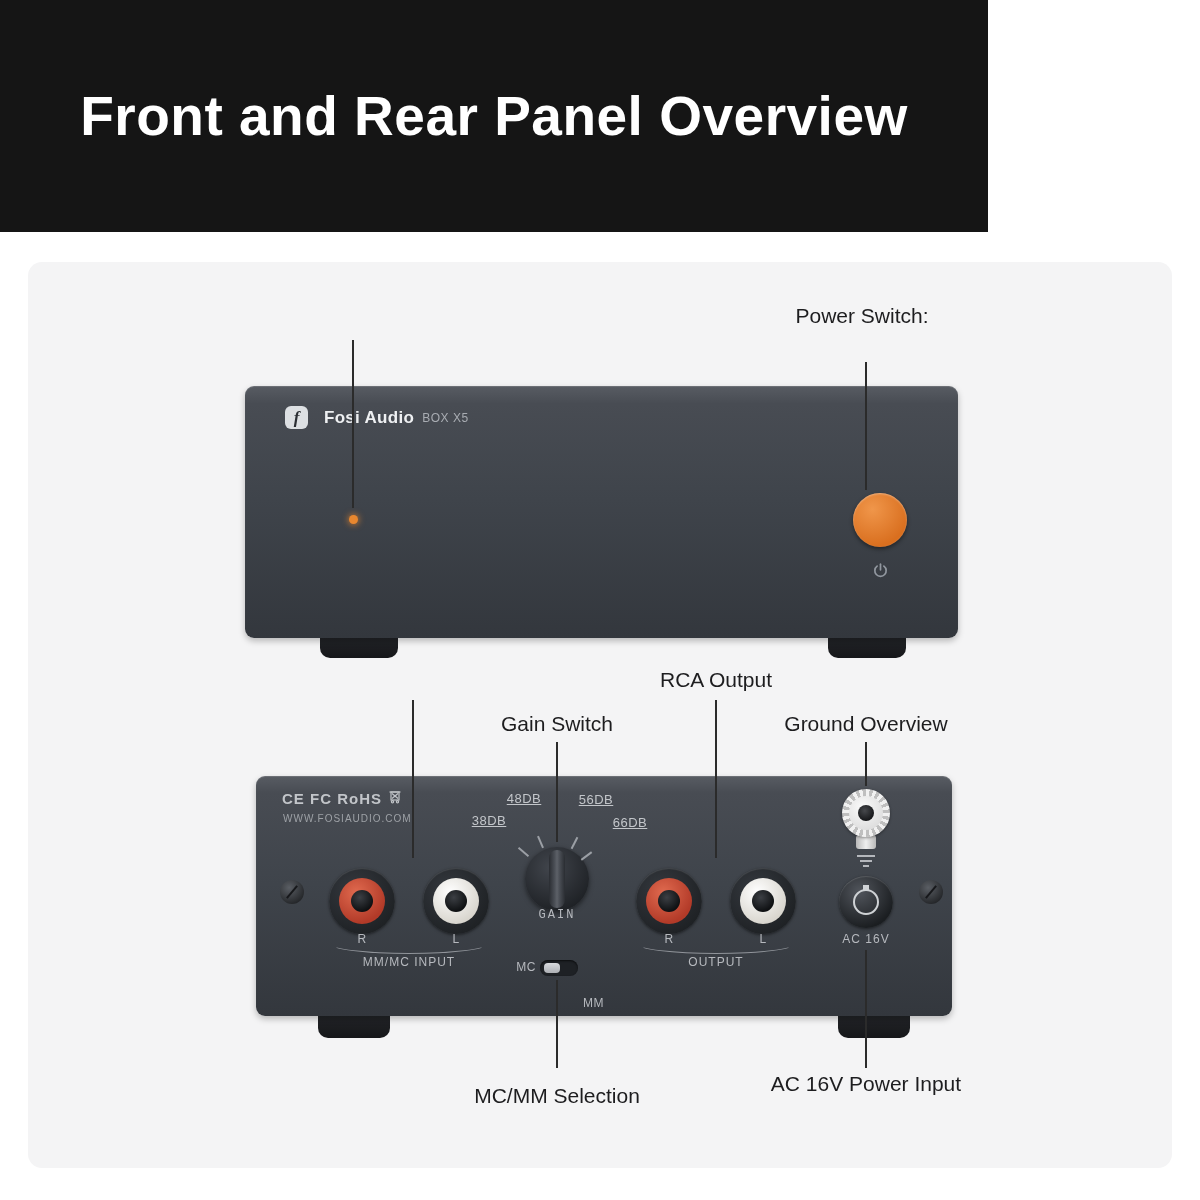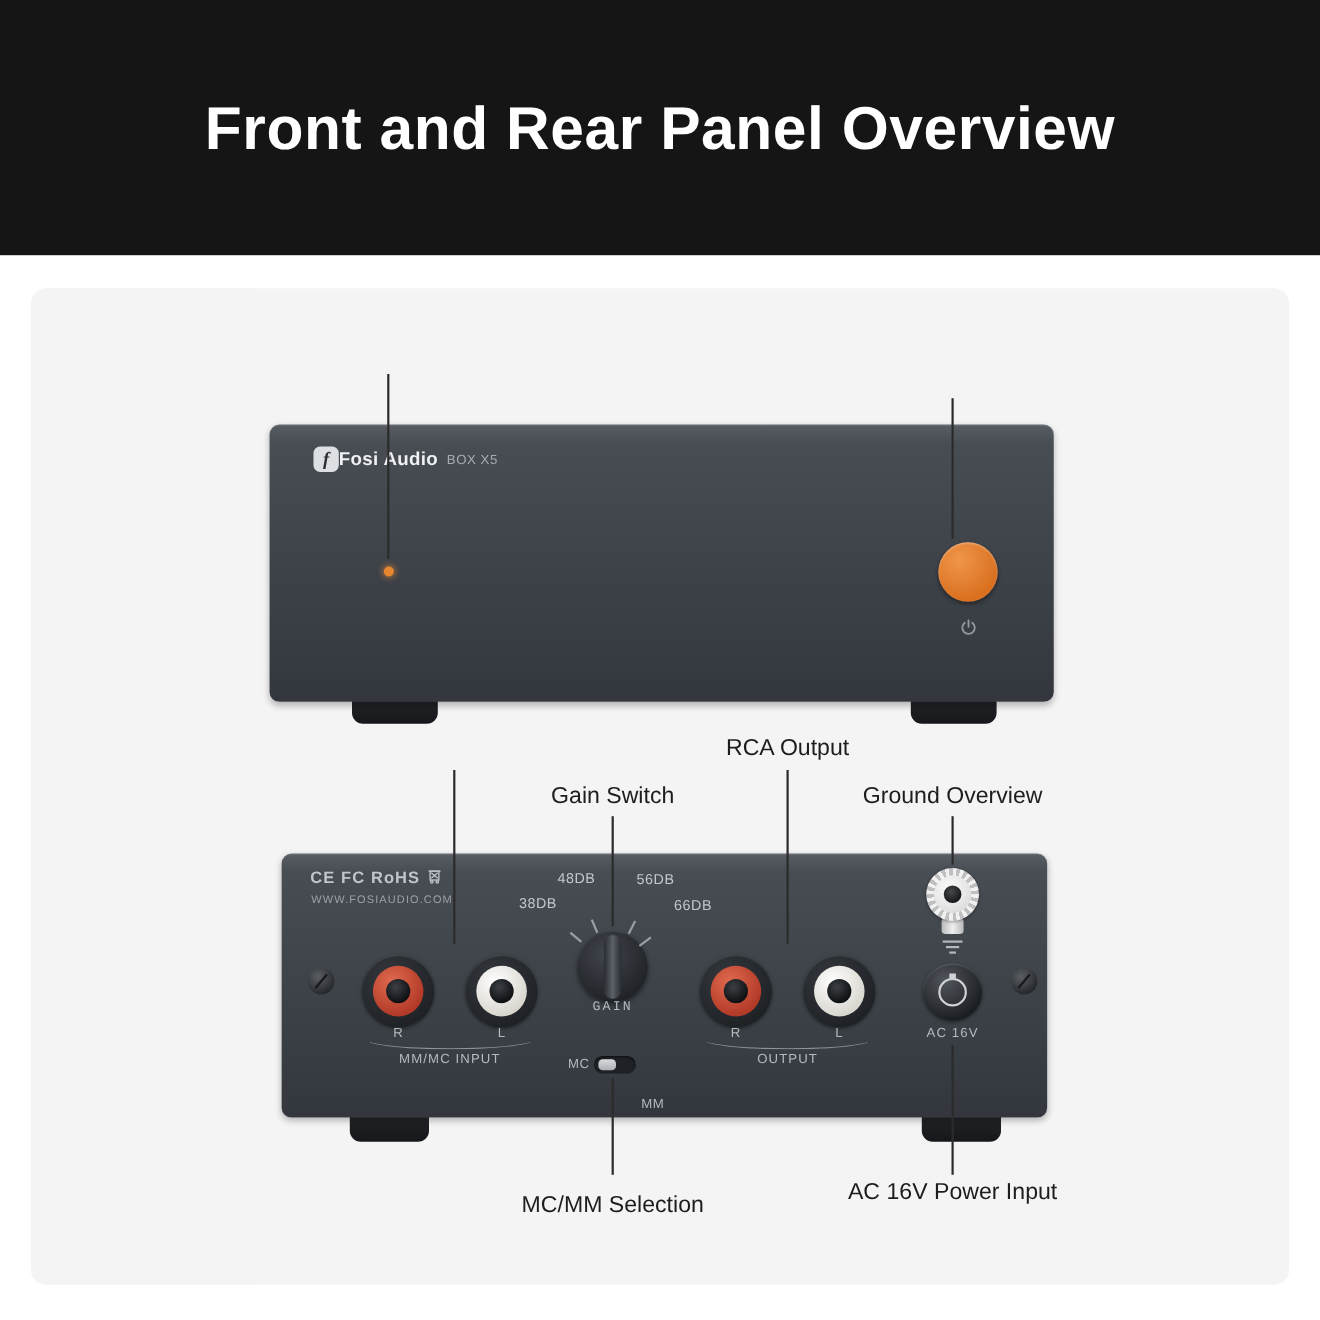--- a/index.html
+++ b/index.html
@@ -1,21 +1,21 @@
 <!DOCTYPE html>
 <html><head>
 <meta charset="utf-8">
 <style>
   * { margin:0; padding:0; box-sizing:border-box; }
   html,body { background:#ffffff; }
   body { font-family:"Liberation Sans", sans-serif; }
   .page { position:relative; width:1200px; height:1200px; background:#ffffff; overflow:hidden; }
 
   
-  .header { position:absolute; left:0; top:0; width:1200px; height:232px; background:#151515;
+  .header { position:absolute; left:0; top:0; width:988px; height:232px; background:#151515;
             display:flex; align-items:center; justify-content:center; }
   .header h1 { color:#ffffff; font-size:55px; font-weight:bold; letter-spacing:0.5px; }
 
   .content-bg { position:absolute; left:28px; top:262px; width:1144px; height:906px;
                 background:#f4f4f5; border-radius:14px; }
 
   
   .ann { position:absolute; color:#1d1d1f; font-size:21px; text-align:center; z-index:7; }
   .ann-line { position:absolute; width:2px; background:#2b2b2b; z-index:6; }
 
@@ -24,21 +24,21 @@
             background:linear-gradient(180deg,#585c63 0%, #484c53 7%, #3f444b 45%, #33373d 100%);
             box-shadow:0 3px 6px rgba(0,0,0,0.25), inset 0 1px 1px rgba(255,255,255,0.14); }
   .foot { position:absolute; background:linear-gradient(180deg,#26282c,#16171a);
           border-radius:0 0 10px 10px; z-index:1; }
 
   
   .logo-row { position:absolute; left:285px; top:406px; display:flex; align-items:center; z-index:3; }
   .logo-mark { width:23px; height:23px; border-radius:6px; background:#dde0e3; color:#2b2e33;
                display:flex; align-items:center; justify-content:center;
                font-family:"Liberation Serif", serif; font-style:italic; font-weight:bold; font-size:17px; }
-  .brand { margin-left:0; color:#eef0f2; font-size:17px; font-weight:bold; letter-spacing:0.3px; }
+  .brand { margin-left:16px; color:#eef0f2; font-size:17px; font-weight:bold; letter-spacing:0.3px; }
   .model { margin-left:8px; color:#a8acb2; font-size:12px; letter-spacing:0.5px; }
 
   .led { position:absolute; left:349px; top:515px; width:9px; height:9px; border-radius:50%;
          background:#e8872f; box-shadow:0 0 6px 1px rgba(232,135,47,0.7); z-index:3; }
 
   .power-btn { position:absolute; left:853px; top:493px; width:54px; height:54px; border-radius:50%;
                background:radial-gradient(circle at 36% 30%, #f0964a, #d96f1f 72%);
                box-shadow:0 2px 4px rgba(0,0,0,0.45), inset 0 1px 2px rgba(255,255,255,0.35); z-index:3; }
   .power-sym { position:absolute; left:872px; top:562px; z-index:3; }
 
@@ -65,21 +65,21 @@
 
   .arc { position:absolute; height:20px; border:1.5px solid transparent; border-bottom-color:#90949a;
          border-radius:50%; z-index:3; }
 
   .gain-knob { position:absolute; left:525px; top:847px; width:64px; height:64px; border-radius:50%; z-index:3;
                background:radial-gradient(circle at 40% 32%, #41454c, #1d2024 80%);
                box-shadow:0 2px 5px rgba(0,0,0,0.5); }
   .gain-knob-bar { position:absolute; left:24px; top:3px; width:16px; height:58px; border-radius:8px;
                    background:linear-gradient(90deg,#2a2d32,#4b4f56 35%,#5d6168 50%,#4b4f56 65%,#2a2d32); }
   .gain-label { position:absolute; width:48px; color:#c3c6ca; font-size:13px; letter-spacing:0.5px;
-                text-align:center; z-index:3; }
+                text-decoration:underline; text-align:center; z-index:3; }
   .tick { position:absolute; width:13px; height:2px; background:#9b9fa5; z-index:3; }
 
   .slide-track { position:absolute; left:540px; top:960px; width:38px; height:16px; border-radius:8px;
                  background:#1e2125; box-shadow:inset 0 1px 2px rgba(0,0,0,0.65); z-index:3; }
   .slide-knob { position:absolute; left:4px; top:3px; width:16px; height:10px; border-radius:4px;
                 background:linear-gradient(180deg,#d8dadd,#acafb4); }
 
   .gnd-knurl { position:absolute; left:842px; top:789px; width:48px; height:48px; border-radius:50%; z-index:4;
                background:repeating-conic-gradient(#f1f1f1 0deg 9deg, #bfbfbf 9deg 18deg);
                box-shadow:0 1px 3px rgba(0,0,0,0.4); }
@@ -105,20 +105,21 @@
 <div class="page">
 
   <div class="header">
     <h1>Front and Rear Panel Overview</h1>
   </div>
 
   <div class="content-bg"></div>
 
   <div class="ann-line" style="left:352px; top:340px; height:168px;"></div>
 
+  <div class="ann" style="left:612px; top:304px; width:500px;">Power Switch:</div>
   <div class="ann-line" style="left:865px; top:362px; height:128px;"></div>
 
   <div class="foot" style="left:320px; top:630px; width:78px; height:28px;"></div>
   <div class="foot" style="left:828px; top:630px; width:78px; height:28px;"></div>
   <div class="device" style="left:245px; top:386px; width:713px; height:252px;"></div>
 
   <div class="logo-row">
     <div class="logo-mark">f</div>
     <div class="brand">Fosi Audio</div>
     <div class="model">BOX X5</div>

